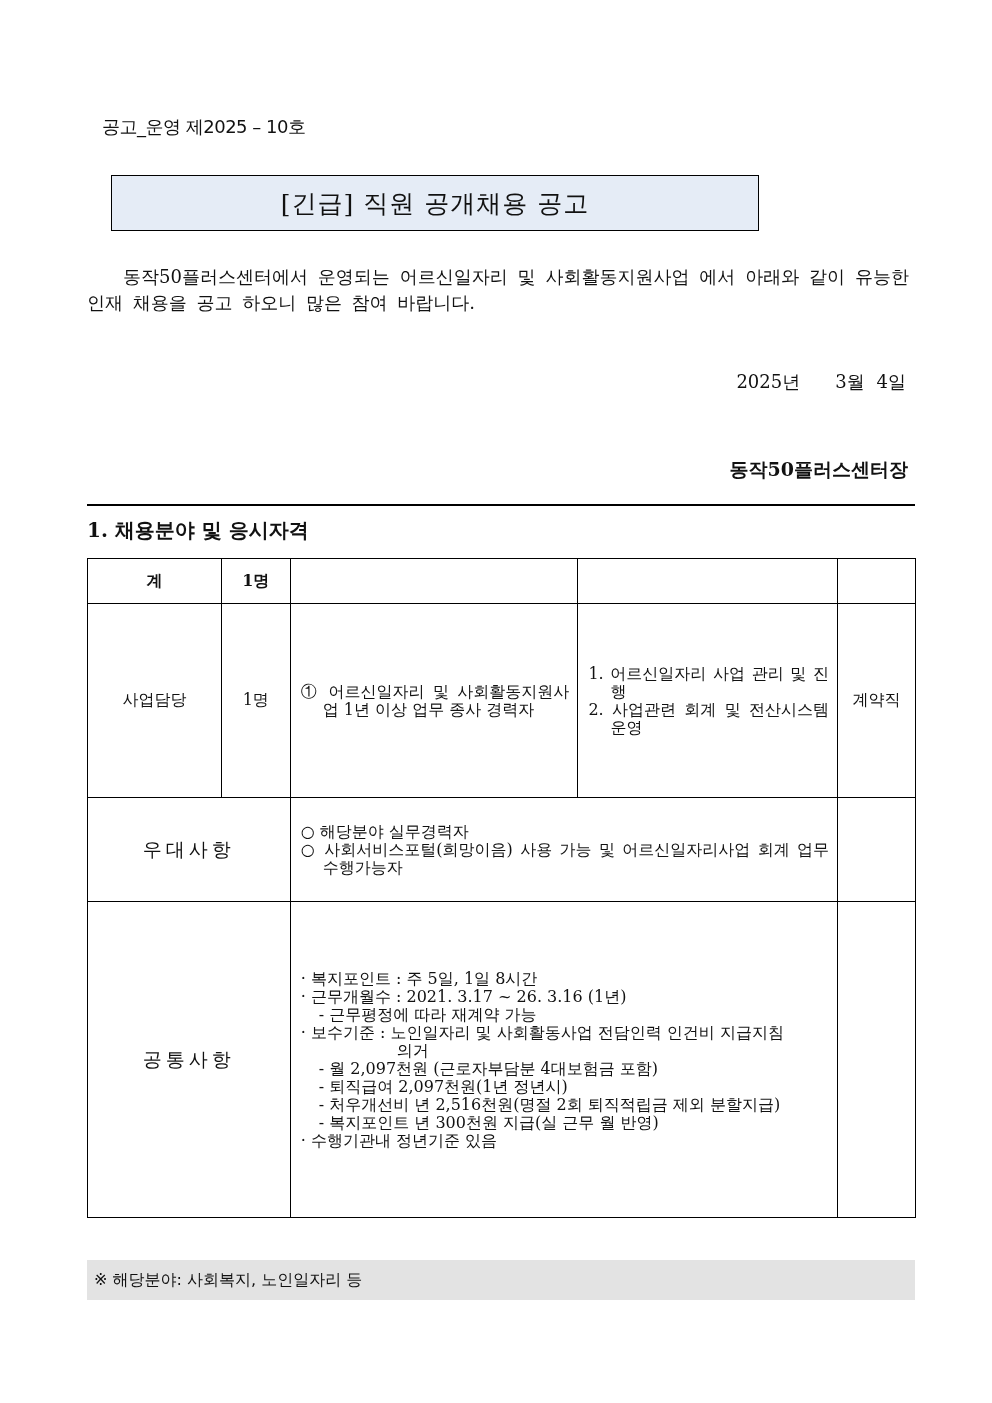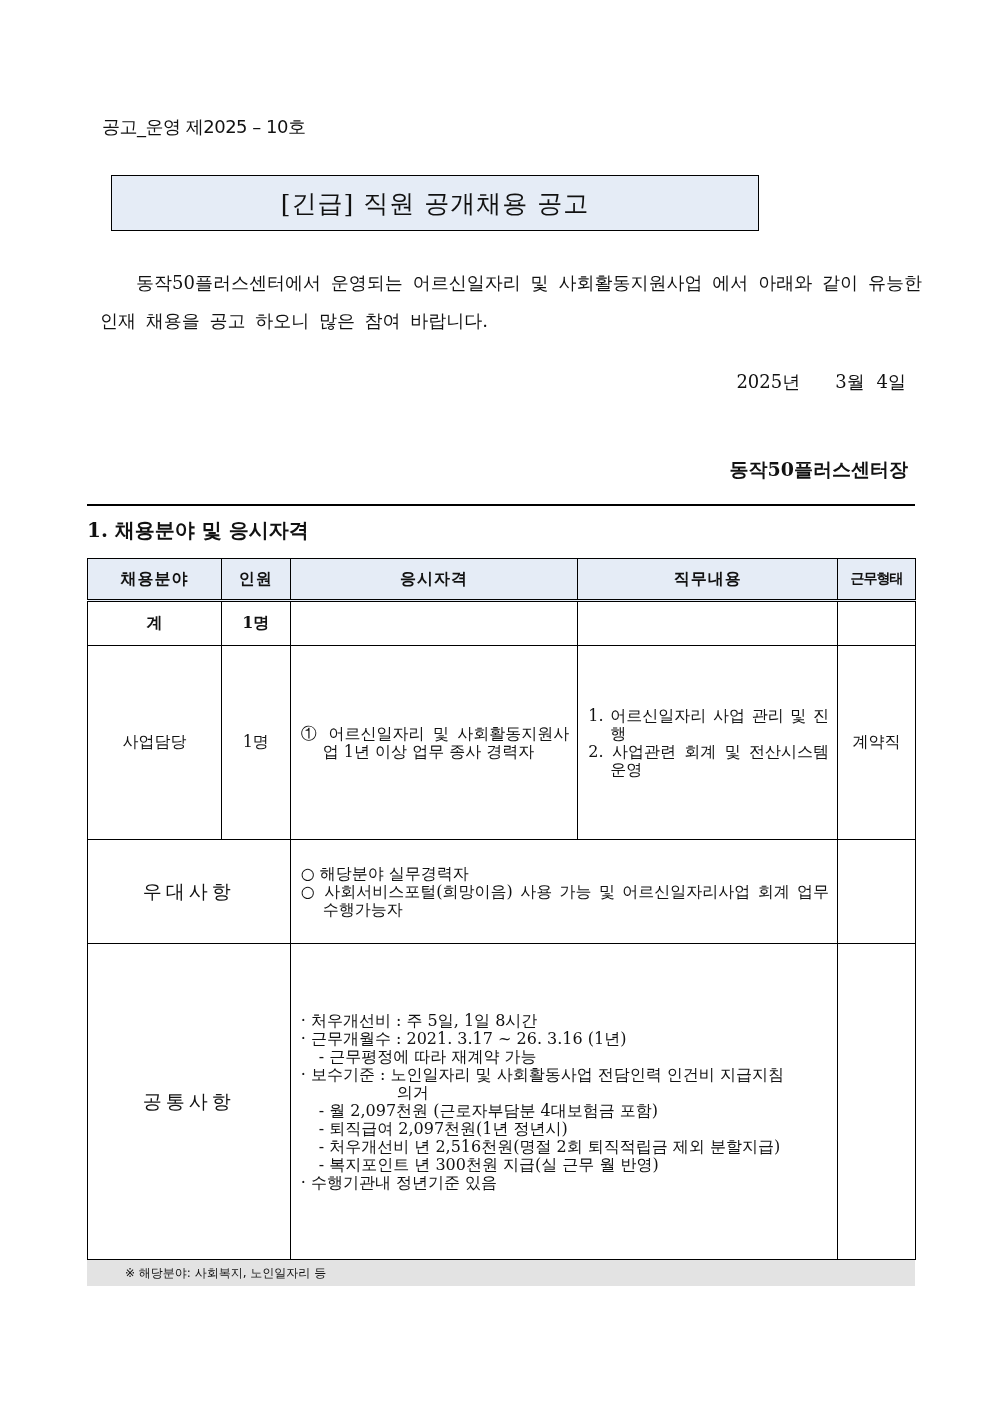--- a/index.html
+++ b/index.html
@@ -4,42 +4,42 @@
 <style>
   html, body { margin: 0; padding: 0; background: #ffffff; }
   body { width: 992px; height: 1403px; position: relative; overflow: hidden;
          font-family: "DejaVu Serif", "Liberation Serif", serif; color: #111; }
   .notice-no { position: absolute; left: 102px; top: 115px; font-family: "DejaVu Sans", "Liberation Sans", sans-serif;
                font-weight: normal; font-size: 18px; letter-spacing: -0.5px; }
   .title-box { position: absolute; left: 111px; top: 175px; width: 648px; height: 56px;
                background: #e5ecf6; border: 1.5px solid #000; box-sizing: border-box;
                display: flex; align-items: center; justify-content: center; }
   .title-box span { font-size: 25px; letter-spacing: 1px; }
-  .intro { position: absolute; left: 100px; top: 264px; width: 822px; font-size: 18px; line-height: 38px;
+  .intro { position: absolute; left: 87px; top: 264px; width: 822px; font-size: 18px; line-height: 26px;
            text-align: justify; text-indent: 36px; word-spacing: 4px; }
   .date { position: absolute; right: 86px; top: 370px; font-size: 18px; word-spacing: 6px; }
   .signer { position: absolute; right: 84px; top: 457px; font-size: 19px; font-weight: bold; }
   .rule { position: absolute; left: 87px; top: 504px; width: 828px; height: 2px; background: #000; }
   .section-title { position: absolute; left: 87px; top: 517px; font-size: 20px; font-weight: bold; }
 
   table.main { position: absolute; left: 87px; top: 558px; width: 829px; border-collapse: collapse;
                font-size: 16px; }
   table.main td, table.main th { border: 1px solid #000; padding: 0; vertical-align: middle; }
   table.main th { background: #e5ecf6; font-weight: bold; height: 40px; font-size: 16px; letter-spacing: 1px; }
   table.main tr.head th { border-bottom: 3px double #000; }
   .c { text-align: center; }
   .bold { font-weight: bold; }
   .list-cell { padding: 8px 8px 8px 10px !important; line-height: 18px; font-size: 16px; }
   .hang { padding-left: 22px; text-indent: -22px; text-align: justify; }
   .sub { padding-left: 18px; }
   .cont { padding-left: 96px; }
   .label-wide { font-size: 19px; letter-spacing: 4px; }
-  .footnote { position: absolute; left: 87px; top: 1260px; width: 828px; height: 26px; background: #e3e3e3;
-              font-family: "DejaVu Sans", "Liberation Sans", sans-serif; font-size: 12px;
-              display: flex; align-items: center; box-sizing: border-box; padding-left: 38px; }
+  .footnote { position: absolute; left: 87px; top: 1260px; width: 828px; height: 40px; background: #e3e3e3;
+              font-family: "DejaVu Sans", "Liberation Sans", sans-serif; font-size: 16px;
+              display: flex; align-items: center; box-sizing: border-box; padding-left: 7px; }
 </style>
 </head>
 <body>
 
 <div class="notice-no">공고_운영 제2025 – 10호</div>
 
 <div class="title-box">
   <span>[긴급] 직원 공개채용 공고</span>
 </div>
 
@@ -55,27 +55,20 @@
 
 <table class="main">
   <colgroup>
     <col style="width:134px">
     <col style="width:69px">
     <col style="width:288px">
     <col style="width:260px">
     <col style="width:78px">
   </colgroup>
   <tbody>
-      <tr class="head">
-    <th>채용분야</th>
-    <th>인원</th>
-    <th>응시자격</th>
-    <th>직무내용</th>
-    <th style="font-size:14px;letter-spacing:-1px;">근무형태</th>
-  </tr>
   <tr style="height:45px;">
     <td class="c bold">계</td>
     <td class="c bold">1명</td>
     <td></td>
     <td></td>
     <td></td>
   </tr>
   <tr style="height:194px;">
     <td class="c">사업담당</td>
     <td class="c">1명</td>
@@ -92,21 +85,21 @@
     <td colspan="2" class="c label-wide">우대사항</td>
     <td colspan="2" class="list-cell">
       <div class="hang">○ 해당분야 실무경력자</div>
       <div class="hang">○ 사회서비스포털(희망이음) 사용 가능 및 어르신일자리사업 회계 업무 수행가능자</div>
     </td>
     <td></td>
   </tr>
   <tr style="height:316px;">
     <td colspan="2" class="c label-wide">공통사항</td>
     <td colspan="2" class="list-cell">
-      <div>· 처우개선비 : 주 5일, 1일 8시간</div>
+      <div>· 복지포인트 : 주 5일, 1일 8시간</div>
       <div>· 근무개월수 : 2021. 3.17 ~ 26. 3.16 (1년)</div>
       <div class="sub">- 근무평정에 따라 재계약 가능</div>
       <div style="text-align:justify;">· 보수기준 : 노인일자리 및 사회활동사업 전담인력 인건비 지급지침</div>
       <div class="cont">의거</div>
       <div class="sub">- 월 2,097천원 (근로자부담분 4대보험금 포함)</div>
       <div class="sub">- 퇴직급여 2,097천원(1년 정년시)</div>
       <div class="sub">- 처우개선비 년 2,516천원(명절 2회 퇴직적립금 제외 분할지급)</div>
       <div class="sub">- 복지포인트 년 300천원 지급(실 근무 월 반영)</div>
       <div>· 수행기관내 정년기준 있음</div>
     </td>

